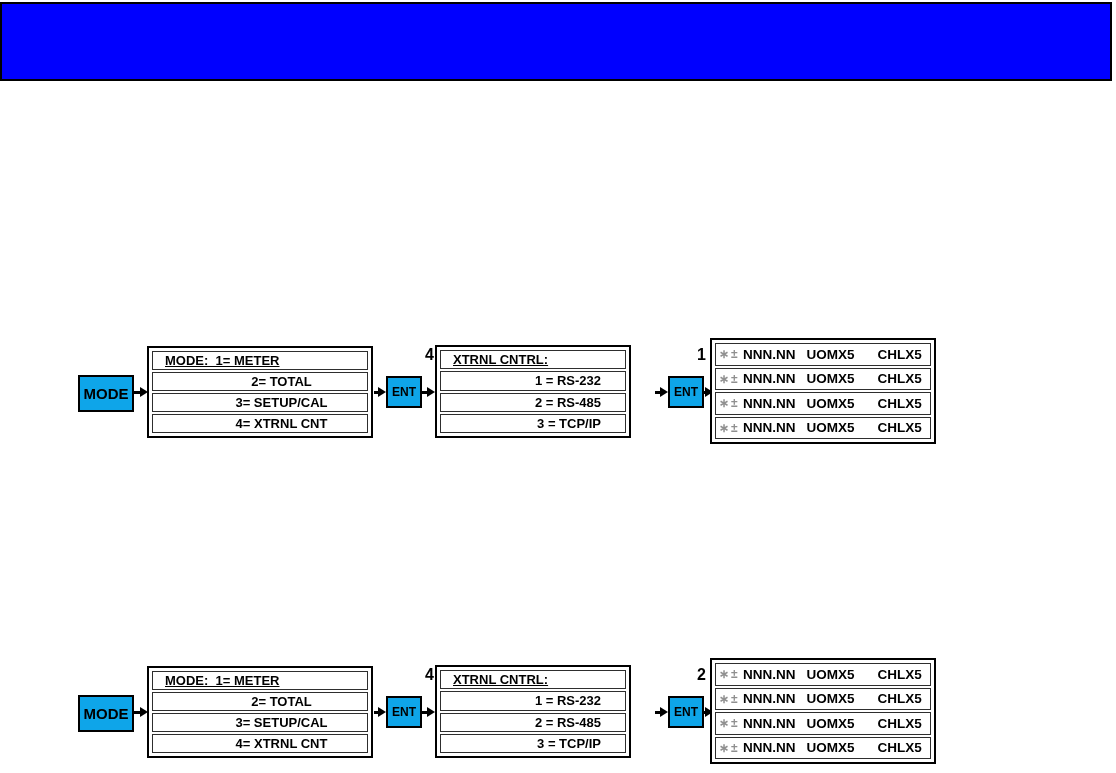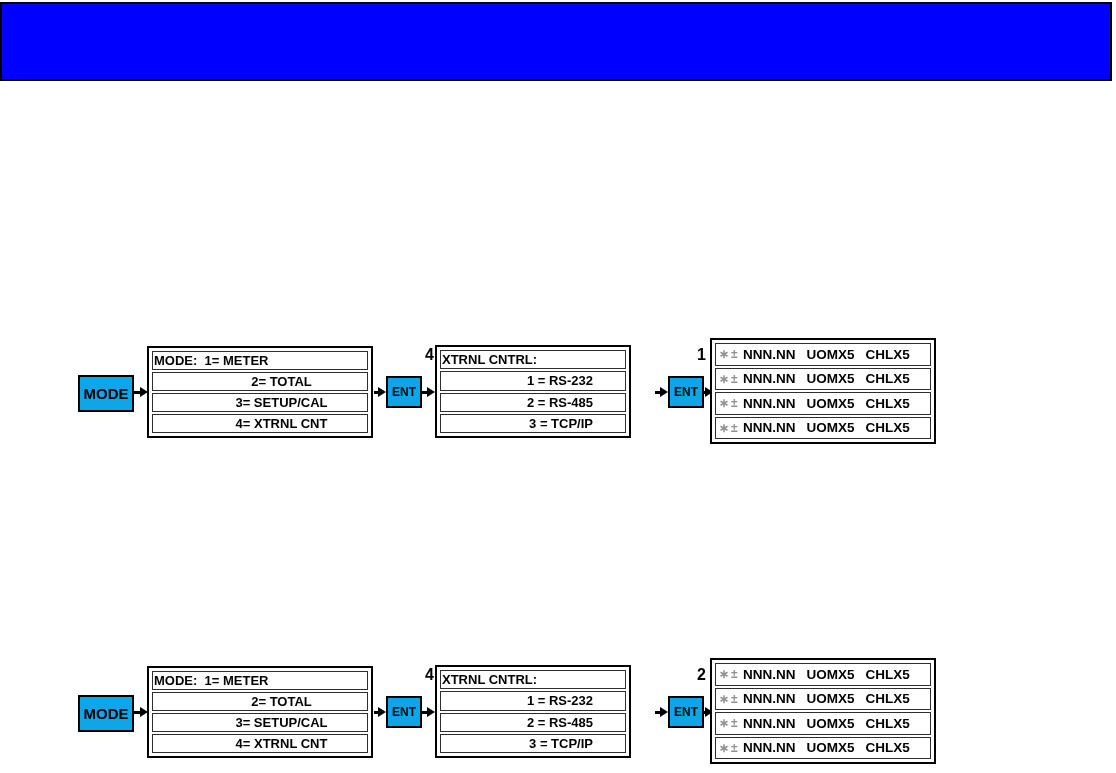--- a/index.html
+++ b/index.html
@@ -32,28 +32,28 @@
   .menu-1 { left:69px;  top:8px; width:226px; height:92px; }
   .menu-2 { left:357px; top:7px; width:196px; height:93px; }
   .display{ left:632px; top:0;   width:226px; height:106px; }
 
   .cell {
     border:1px solid #2e2e2e; flex:1; box-sizing:border-box;
     display:flex; align-items:center;
     font-weight:bold; font-size:13px; color:#000;
     white-space:pre; overflow:hidden;
   }
-  .c-left   { justify-content:flex-start; padding-left:1px; }
+  .c-left   { justify-content:flex-start; padding-left:12px;text-decoration:underline; }
   .c-center { justify-content:center;padding-left:43px; }
-  .c-right  { justify-content:flex-end; padding-right:32px; }
+  .c-right  { justify-content:flex-end; padding-right:24px; }
 
   .display .cell { font-size:13.5px; padding-left:3px; }
   .sym  { color:var(--sym-gray); font-size:12px; width:24px; letter-spacing:2px; flex:none; }
   .val  { margin-right:11px; }
-  .uom  { margin-right:11px; }
+  .uom  { margin-right:23px; }
 
   .digit { position:absolute; top:8px; font-weight:bold; font-size:16px; color:#000; width:16px; text-align:right; }
   .digit-sel { left:340px; }
   .digit-chl { left:612px; }
 
   .arrow { position:absolute; top:49px; height:10px; display:flex; align-items:center; }
   .arrow .shaft { display:block; height:3px; background:#000; }
   .arrow .head  { display:block; width:0; height:0;
                   border-top:5px solid transparent; border-bottom:5px solid transparent;
                   border-left:8px solid #000; }

